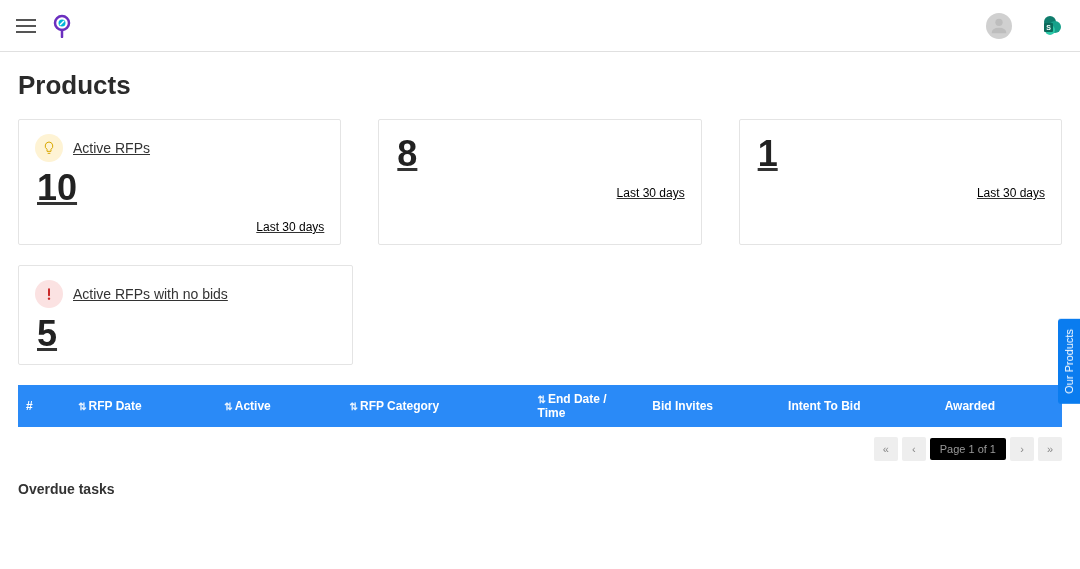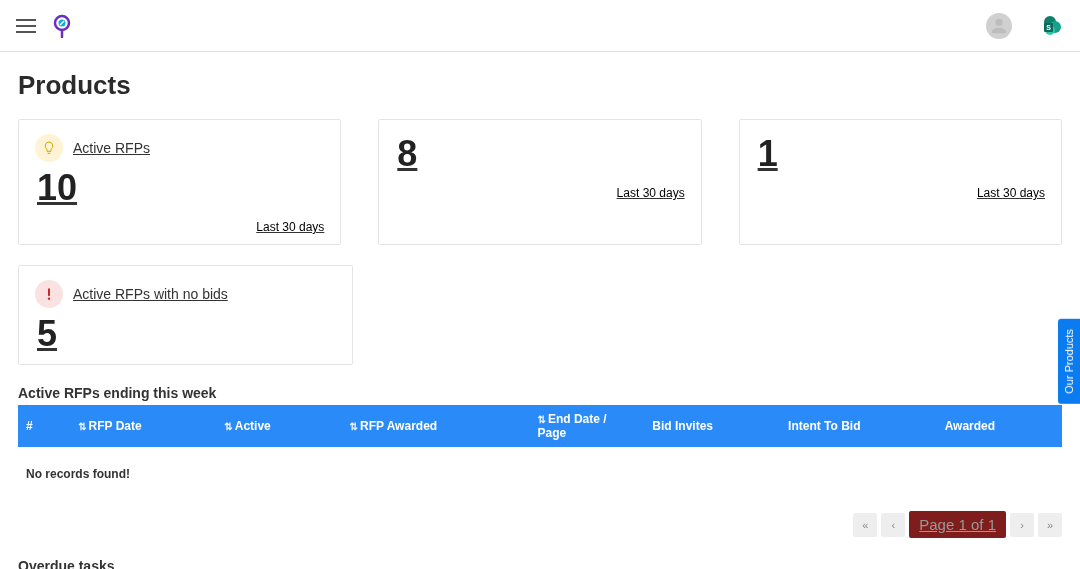--- a/index.html
+++ b/index.html
@@ -26,21 +26,21 @@
 .card-value { font-size: 36px; font-weight: 600; color: #222; line-height: 1; margin-top: 2px; margin-left: 2px; }
 .card-footer { text-align: right; font-size: 12px; color: #000000; margin-top: 14px; }
 .section-title { font-size: 14px; font-weight: 600; color: #333; margin-bottom: 4px; margin-top: 4px; }
 table { width: 100%; border-collapse: collapse; margin-bottom: 10px; }
 thead tr { background: #2a8af7; color: #fff; }
 thead th { text-align: left; font-size: 12px; font-weight: 600; padding: 7px 8px; }
 thead th .sort { font-size: 10px; margin-right: 2px; opacity: 0.9; }
 .no-records { font-size: 12px; font-weight: 600; color: #333; padding: 10px 8px 30px 8px; }
 .pagination { display: flex; justify-content: flex-end; gap: 4px; align-items: center; margin-top: 0; margin-bottom: 20px; }
 .page-btn { width: 24px; height: 24px; border: 0; background: #eeeeee; color: #888; font-size: 11px; cursor: pointer; border-radius: 2px; display: flex; align-items: center; justify-content: center; }
-.page-label { font-size: 15px; color: #999; background: #7f1d1d; padding: 5px 10px; border-radius: 2px; text-decoration: underline; }
+.page-label { font-size: 11px; color: #999; background: #000000; padding: 5px 10px; border-radius: 2px; }
 .side-tab { position: fixed; right: 0; top: 56%; writing-mode: vertical-rl; transform: rotate(180deg); background: #0a7cef; color: #fff; font-size: 11px; padding: 10px 5px; cursor: pointer; border-radius: 0 3px 3px 0; }
 </style>
 </head>
 <body>
 
 <div class="header">
   <div class="header-left">
     <div class="hamburger">
       <span></span>
         <span></span>
@@ -111,36 +111,34 @@
               <path d="M12 5 L12 14" stroke="#c92a2a" stroke-width="3" stroke-linecap="round"></path>
               <circle cx="12" cy="19" r="1.8" fill="#c92a2a"></circle>
             </svg>
         </div>
         <div class="card-title">Active RFPs with no bids</div>
       </div>
       <div class="card-value">5</div>
     </div>
   </div>
 
-  <div class="section-title">Active RFPs ending this week</div>
   <table>
     <thead>
       <tr>
         <th style="width:5%"><span>#</span></th>
         <th style="width:14%"><span class="sort">⇅</span><span>RFP Date</span></th>
         <th style="width:12%"><span class="sort">⇅</span><span>Active</span></th>
-        <th style="width:18%"><span class="sort">⇅</span><span>RFP Awarded</span></th>
-        <th style="width:11%"><span class="sort">⇅</span><span>End Date / Page</span></th>
+        <th style="width:18%"><span class="sort">⇅</span><span>RFP Category</span></th>
+        <th style="width:11%"><span class="sort">⇅</span><span>End Date / Time</span></th>
         <th style="width:13%"><span>Bid Invites</span></th>
         <th style="width:15%"><span>Intent To Bid</span></th>
         <th style="width:12%"><span>Awarded</span></th>
       </tr>
     </thead>
   </table>
-  <div class="no-records">No records found!</div>
 
   <div class="pagination">
     <button class="page-btn">«</button>
     <button class="page-btn">‹</button>
     <span class="page-label">Page 1 of 1</span>
     <button class="page-btn">›</button>
     <button class="page-btn">»</button>
   </div>
 
   <div class="section-title">Overdue tasks</div>

